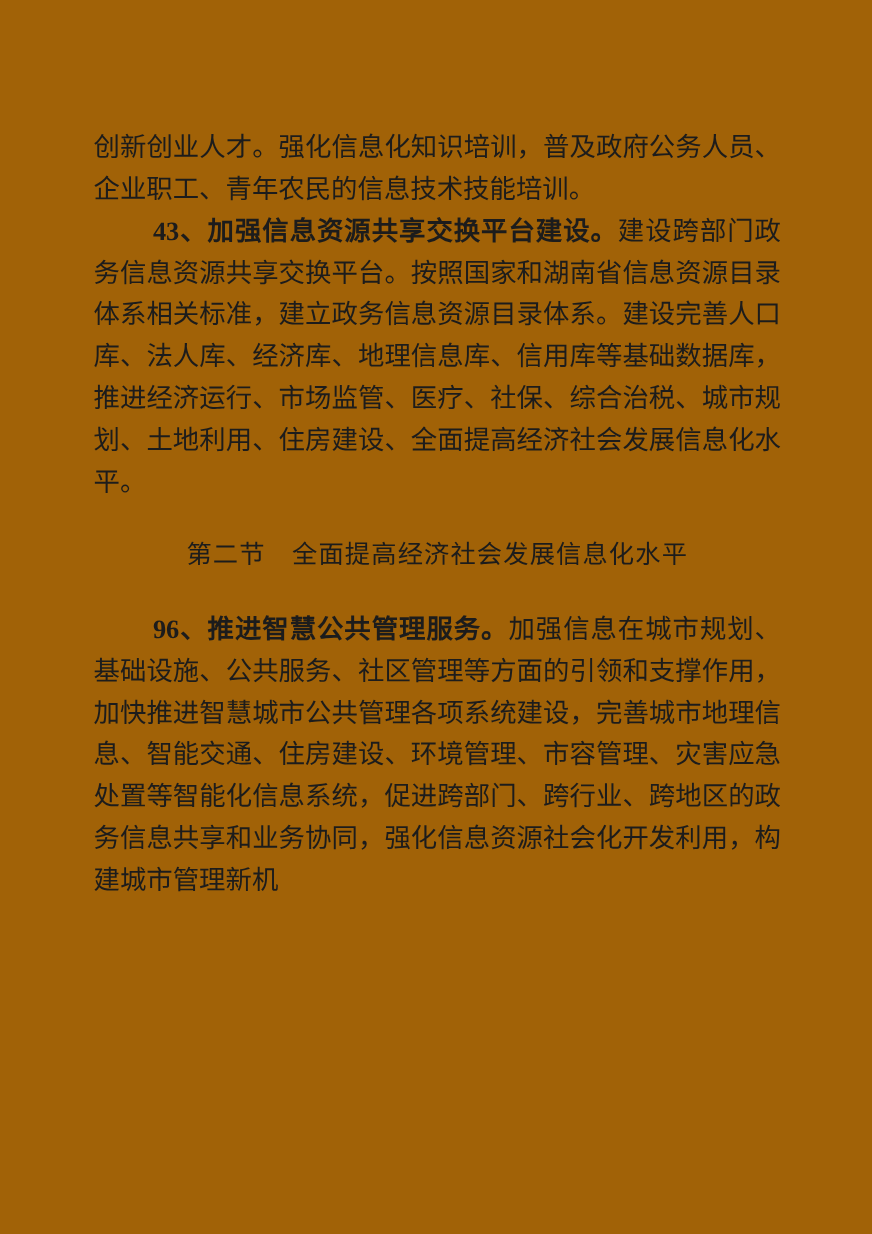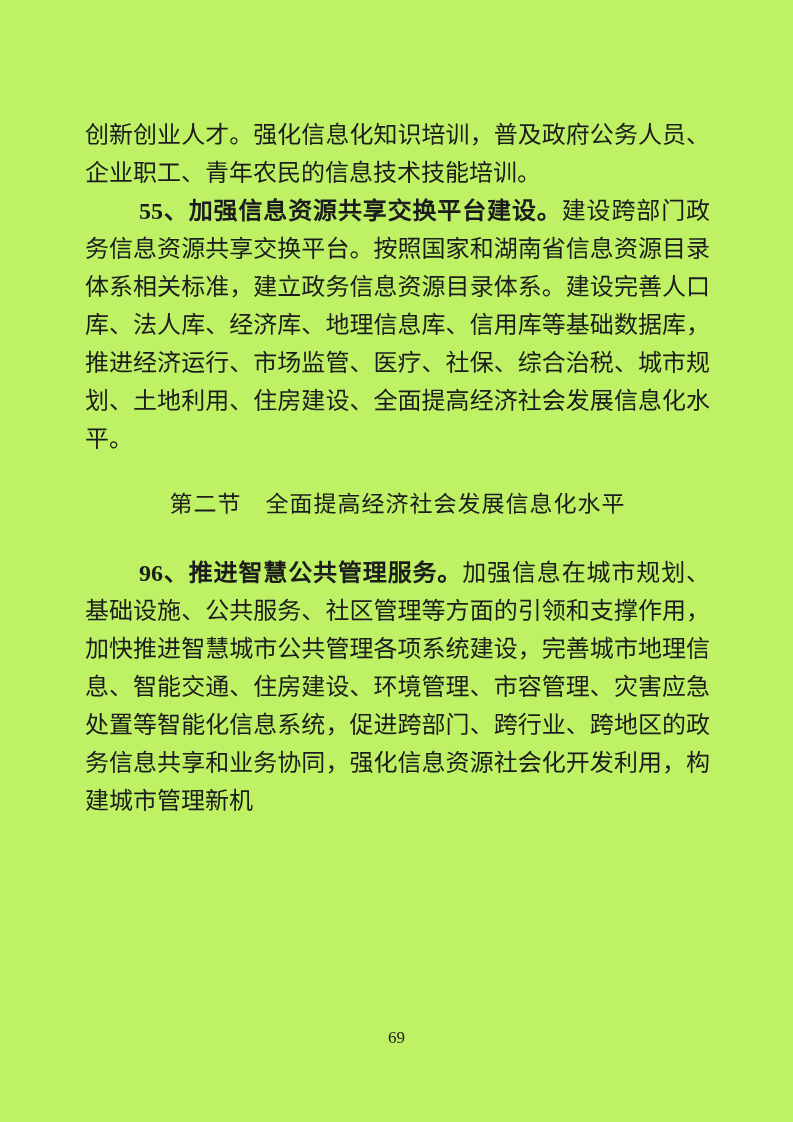--- a/index.html
+++ b/index.html
@@ -4,21 +4,21 @@
 <style>
   html, body {
     margin: 0;
     padding: 0;
     background: #ffffff;
   }
   .page {
     position: relative;
     width: 793px;
     height: 1122px;
-    background: #bef264;
+    background: #a16207;
     overflow: hidden;
     font-family: "Liberation Serif", "DejaVu Serif", serif;
     color: #1c1c1c;
   }
   .text-block {
     position: absolute;
     top: 116px;
     left: 85px;
     width: 625px;
   }
@@ -54,23 +54,22 @@
   }
 </style>
 </head>
 <body>
 
 <div class="page">
   <div class="text-block">
 
     <p class="para">创新创业人才。强化信息化知识培训，普及政府公务人员、企业职工、青年农民的信息技术技能培训。</p>
 
-    <p class="para indent"><span class="lead">55、加强信息资源共享交换平台建设。</span><span>建设跨部门政务信息资源共享交换平台。按照国家和湖南省信息资源目录体系相关标准，建立政务信息资源目录体系。建设完善人口库、法人库、经济库、地理信息库、信用库等基础数据库，推进经济运行、市场监管、医疗、社保、综合治税、城市规划、土地利用、住房建设、全面提高经济社会发展信息化水平。</span></p>
+    <p class="para indent"><span class="lead">43、加强信息资源共享交换平台建设。</span><span>建设跨部门政务信息资源共享交换平台。按照国家和湖南省信息资源目录体系相关标准，建立政务信息资源目录体系。建设完善人口库、法人库、经济库、地理信息库、信用库等基础数据库，推进经济运行、市场监管、医疗、社保、综合治税、城市规划、土地利用、住房建设、全面提高经济社会发展信息化水平。</span></p>
 
     <h2 class="section-heading">第二节　全面提高经济社会发展信息化水平</h2>
 
 
     <p class="para indent"><span class="lead">96、推进智慧公共管理服务。</span><span>加强信息在城市规划、基础设施、公共服务、社区管理等方面的引领和支撑作用，加快推进智慧城市公共管理各项系统建设，完善城市地理信息、智能交通、住房建设、环境管理、市容管理、灾害应急处置等智能化信息系统，促进跨部门、跨行业、跨地区的政务信息共享和业务协同，强化信息资源社会化开发利用，构建城市管理新机</span></p>
 
   </div>
 
-  <div class="page-number">69</div>
 </div>
 
 </body></html>

